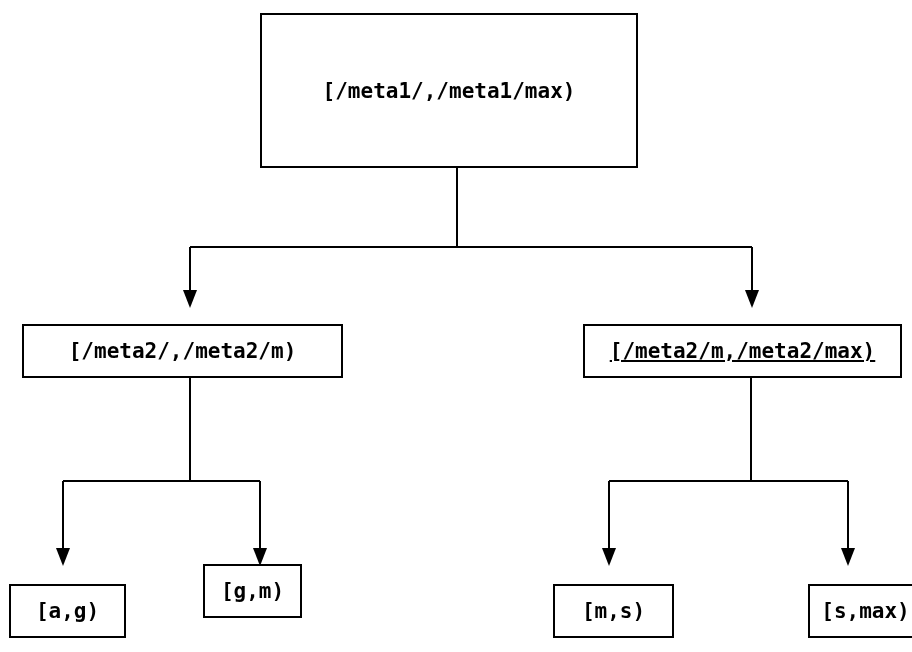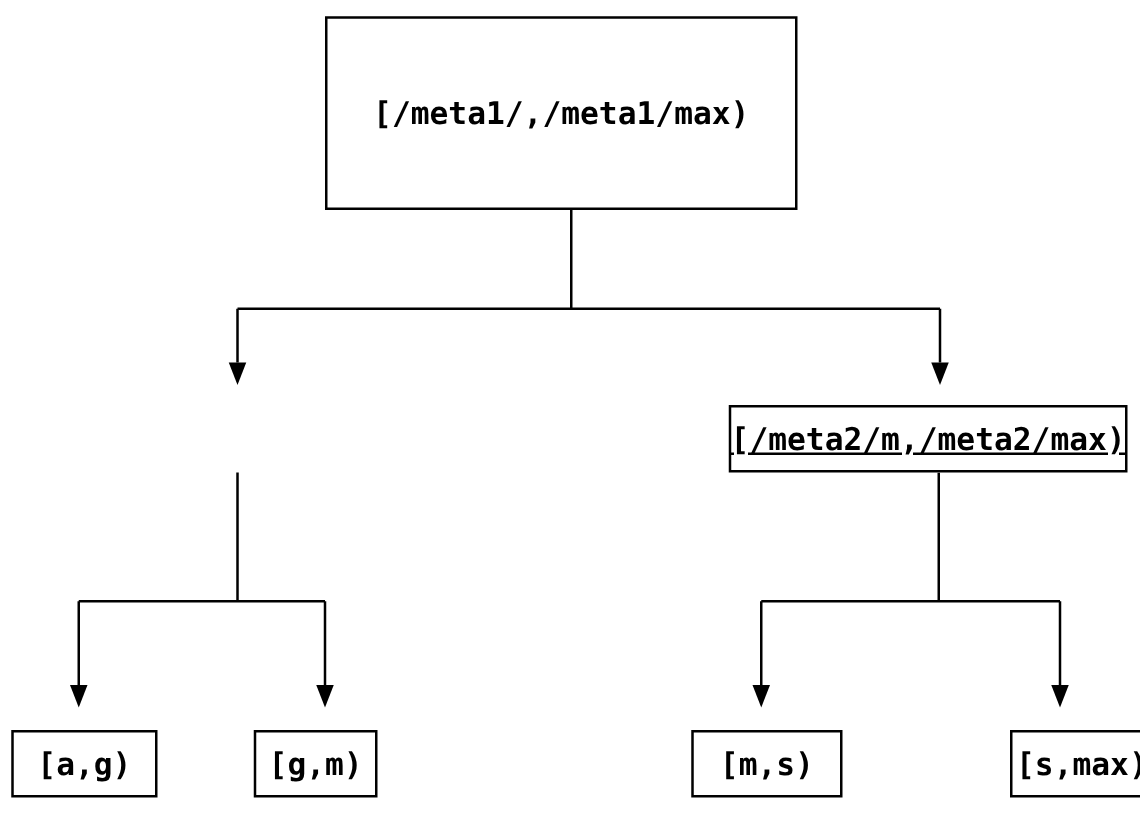--- a/index.html
+++ b/index.html
@@ -25,29 +25,29 @@
   }
   .node {
     position: absolute;
     box-sizing: border-box;
     border: 2px solid #000000;
     background: #ffffff;
     display: flex;
     align-items: center;
     justify-content: center;
     color: #000000;
-    font-size: 25px;
+    font-size: 21px;
     font-weight: bold;
     white-space: nowrap;
   }
   .node-root       { left: 260px; top: 13px;  width: 378px; height: 155px; }
   .node-left       { left: 22px;  top: 324px; width: 321px; height: 54px; }
   .node-right      { left: 583px; top: 324px; width: 319px; height: 54px; text-decoration: underline; }
   .node-leaf-ag    { left: 9px;   top: 584px; width: 117px;  height: 54px; }
-  .node-leaf-gm    { left: 203px; top: 584px; width: 99px;  height: 54px; }
+  .node-leaf-gm    { left: 203px; top: 564px; width: 99px;  height: 54px; }
   .node-leaf-ms    { left: 553px; top: 584px; width: 121px;  height: 54px; }
   .node-leaf-smax  { left: 778px; top: 584px; width: 115px; height: 54px; margin-left: 30px; }
   .edge-line {
     stroke: #000000;
     stroke-width: 2;
     fill: none;
   }
   .arrowhead {
     fill: #000000;
     stroke: none;
@@ -76,20 +76,23 @@
       <path class="edge-line" d="M751 378 V481 M609 481 H848 M609 481 V548 M848 481 V548"></path>
       <polygon class="arrowhead" points="602,548 616,548 609,566"></polygon>
       <polygon class="arrowhead" points="841,548 855,548 848,566"></polygon>
     </g>
   </svg>
 
   <div class="node node-root">
     <span>[/meta1/,/meta1/max)</span>
   </div>
 
+  <div class="node node-left">
+    <span>[/meta2/,/meta2/m)</span>
+  </div>
 
   <div class="node node-right">
     <span>[/meta2/m,/meta2/max)</span>
   </div>
 
   <div class="node node-leaf-ag">
     <span>[a,g)</span>
   </div>
 
   <div class="node node-leaf-gm">

